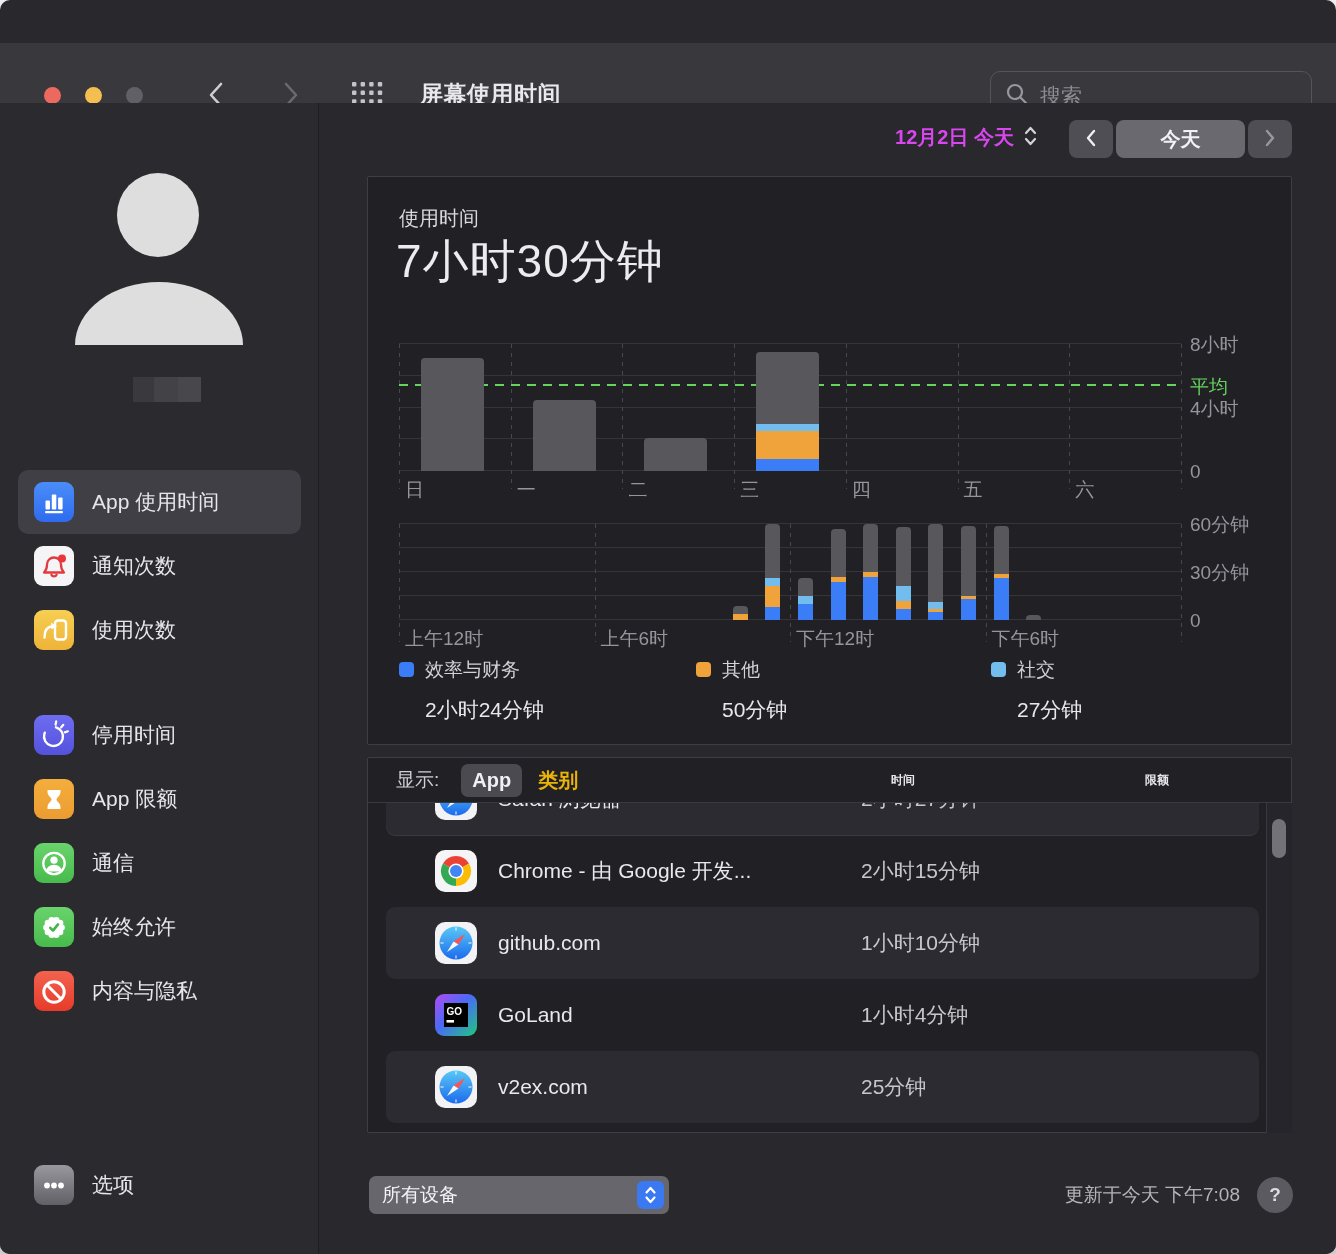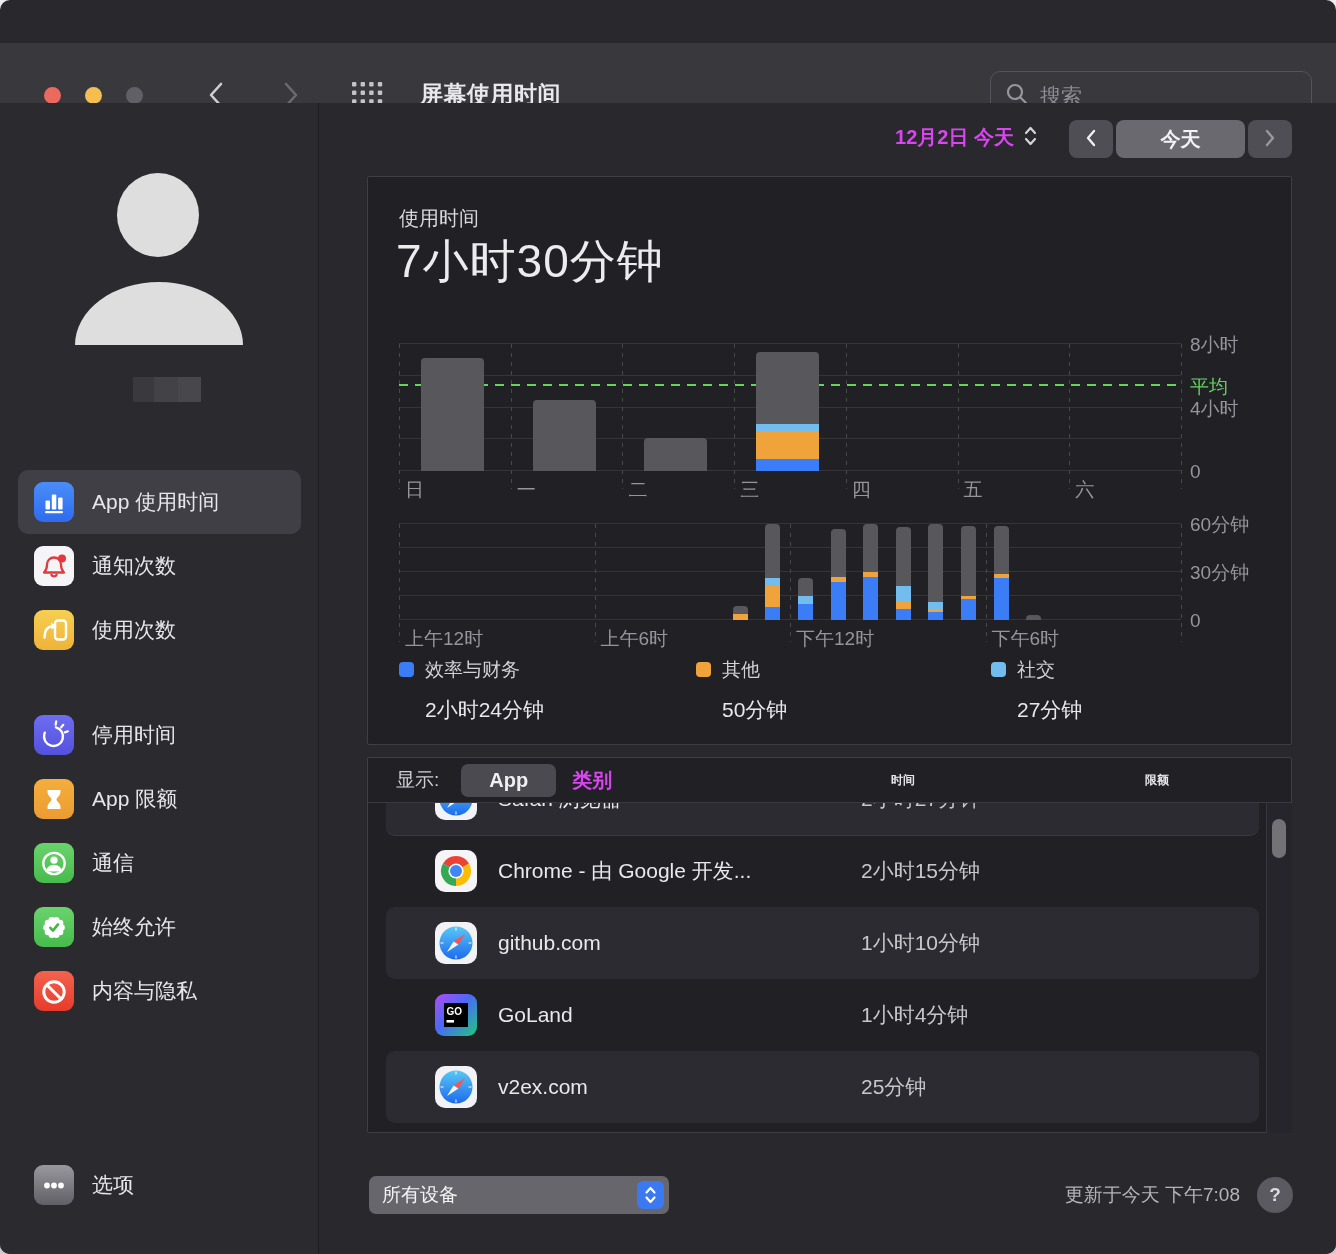--- a/index.html
+++ b/index.html
@@ -73,22 +73,22 @@
   
   .legend{position:absolute;left:31px;top:482px;width:880px;height:72px;}
   .legend-item{position:absolute;top:0;padding-left:26px;}
   .legend-swatch{position:absolute;left:0;top:3px;width:15px;height:15px;border-radius:4px;}
   .legend-label{font-size:19px;color:#d2d1d6;line-height:22px;}
   .legend-value{margin-top:15px;font-size:21px;color:#e8e7eb;}
 
   
   .tbl-header{position:absolute;left:0;top:0;width:100%;height:45px;border-bottom:1px solid #3a393f;box-sizing:border-box;display:flex;align-items:center;}
   .show-label{margin-left:28px;font-size:19px;color:#cfced4;}
-  .mode-pill{margin-left:22px;padding:5px 28px;border-radius:7px;background:#4b4a51;font-size:20px;font-weight:700;color:#f0eff3;}
-  .mode-plain{margin-left:16px;font-size:20px;font-weight:700;color:#d946ef;}
+  .mode-pill{margin-left:22px;padding:5px 11px;border-radius:7px;background:#4b4a51;font-size:20px;font-weight:700;color:#f0eff3;}
+  .mode-plain{margin-left:16px;font-size:20px;font-weight:700;color:#eab308;}
   .col-head{position:absolute;top:0;height:45px;display:flex;align-items:center;font-size:12px;font-weight:700;color:#e7e6ea;}
   .col-time{left:523px;}
   .col-limit{left:777px;}
   .list-viewport{position:absolute;left:0;top:45px;width:898px;height:330px;overflow:hidden;}
   .rows{margin-top:-40px;}
   .list-row{position:relative;height:72px;margin-left:18px;width:873px;border-radius:9px;}
   .list-row.alt{background:#2c2b31;}
   .list-row.first{box-shadow:0 1px 0 #3a393f;}
   .app-icon{position:absolute;left:48px;top:14px;width:44px;height:44px;}
   .app-icon svg{display:block;}

